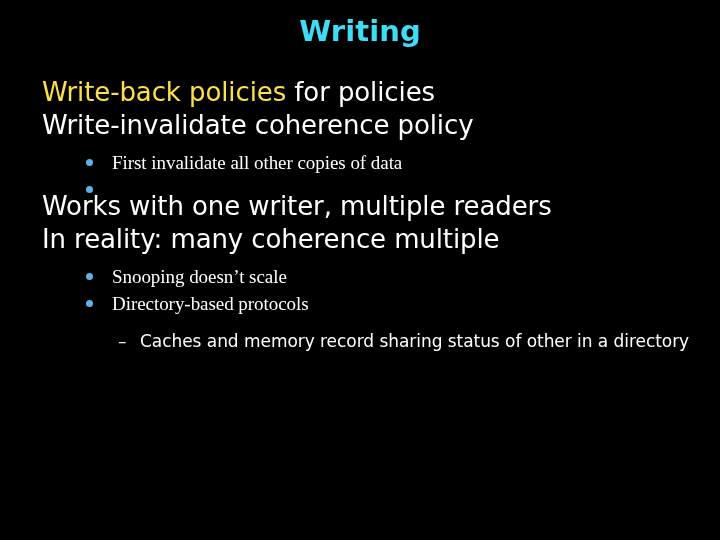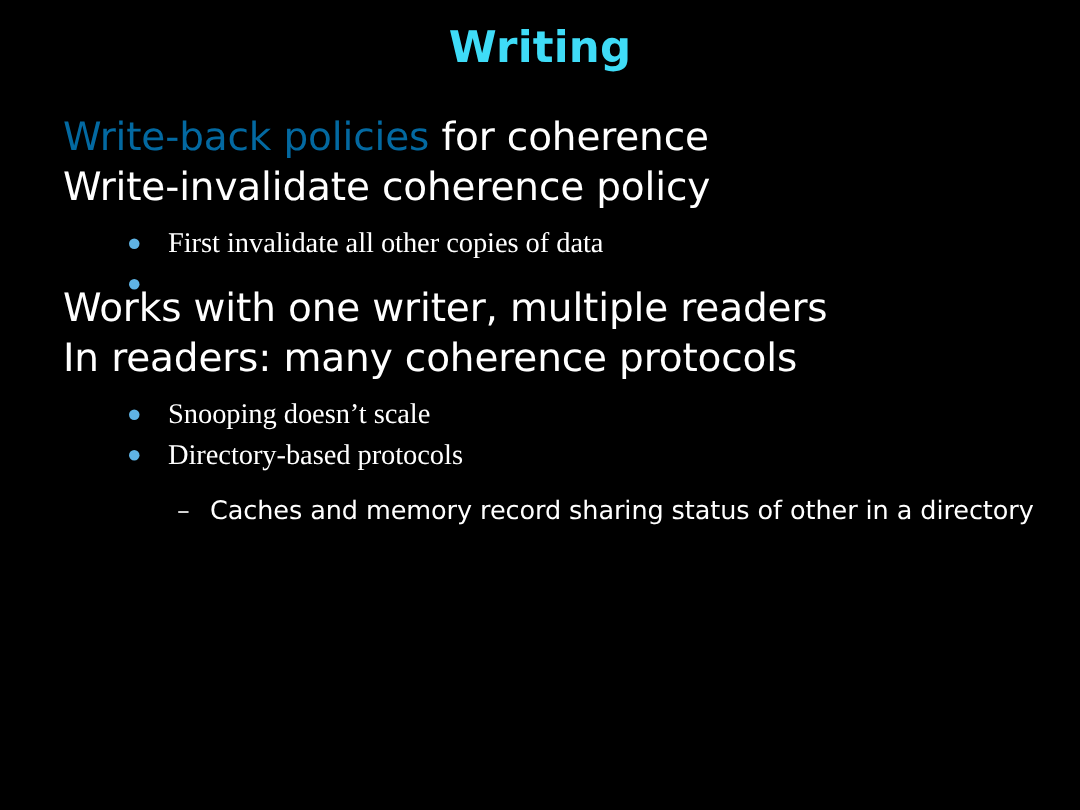--- a/index.html
+++ b/index.html
@@ -54,21 +54,21 @@
   }
 
   
   .lvl1 {
     margin-left: 42px;
     font-size: 26px;
     line-height: 33px;
     font-weight: normal;
     letter-spacing: -0.1px;
   }
-  .lvl1 .teal { color: #0369a1; }
+  .lvl1 .teal { color: #fde047; }
 
   
   .lvl2 {
     margin-left: 86px;
     padding-left: 26px;
     font-size: 19px;
     line-height: 27px;
     letter-spacing: -0.05px;
     font-family: Liberation Serif, serif;
   }
@@ -109,36 +109,36 @@
 </style>
 </head>
 <body>
 
 <div class="slide">
 
   <div class="slide-title">Writing</div>
 
   <div class="body-area">
 
-    <div class="bullet-row lvl1"><span class="teal">Write-back policies</span><span> for coherence</span></div>
+    <div class="bullet-row lvl1"><span class="teal">Write-back policies</span><span> for policies</span></div>
 
     <div class="bullet-row lvl1">Write-invalidate coherence policy</div>
 
     <div class="gap-sm"></div>
 
     <div class="bullet-row lvl2"><span class="dot-icon"></span><span>First invalidate all other copies of data</span></div>
 
 
     <div class="bullet-row lvl2"><span class="dot-icon"></span></div>
 
     <div class="gap-md"></div>
 
     <div class="bullet-row lvl1">Works with one writer, multiple readers</div>
 
-    <div class="bullet-row lvl1">In readers: many coherence protocols</div>
+    <div class="bullet-row lvl1">In reality: many coherence multiple</div>
 
     <div class="gap-sm"></div>
 
     <div class="bullet-row lvl2"><span class="dot-icon"></span><span>Snooping doesn’t scale</span></div>
 
     <div class="bullet-row lvl2"><span class="dot-icon"></span><span>Directory-based protocols</span></div>
 
     <div class="gap-lg"></div>
 
     <div class="bullet-row lvl3"><span class="dash-icon">–</span><span>Caches and memory record sharing status of other in a directory</span></div>

